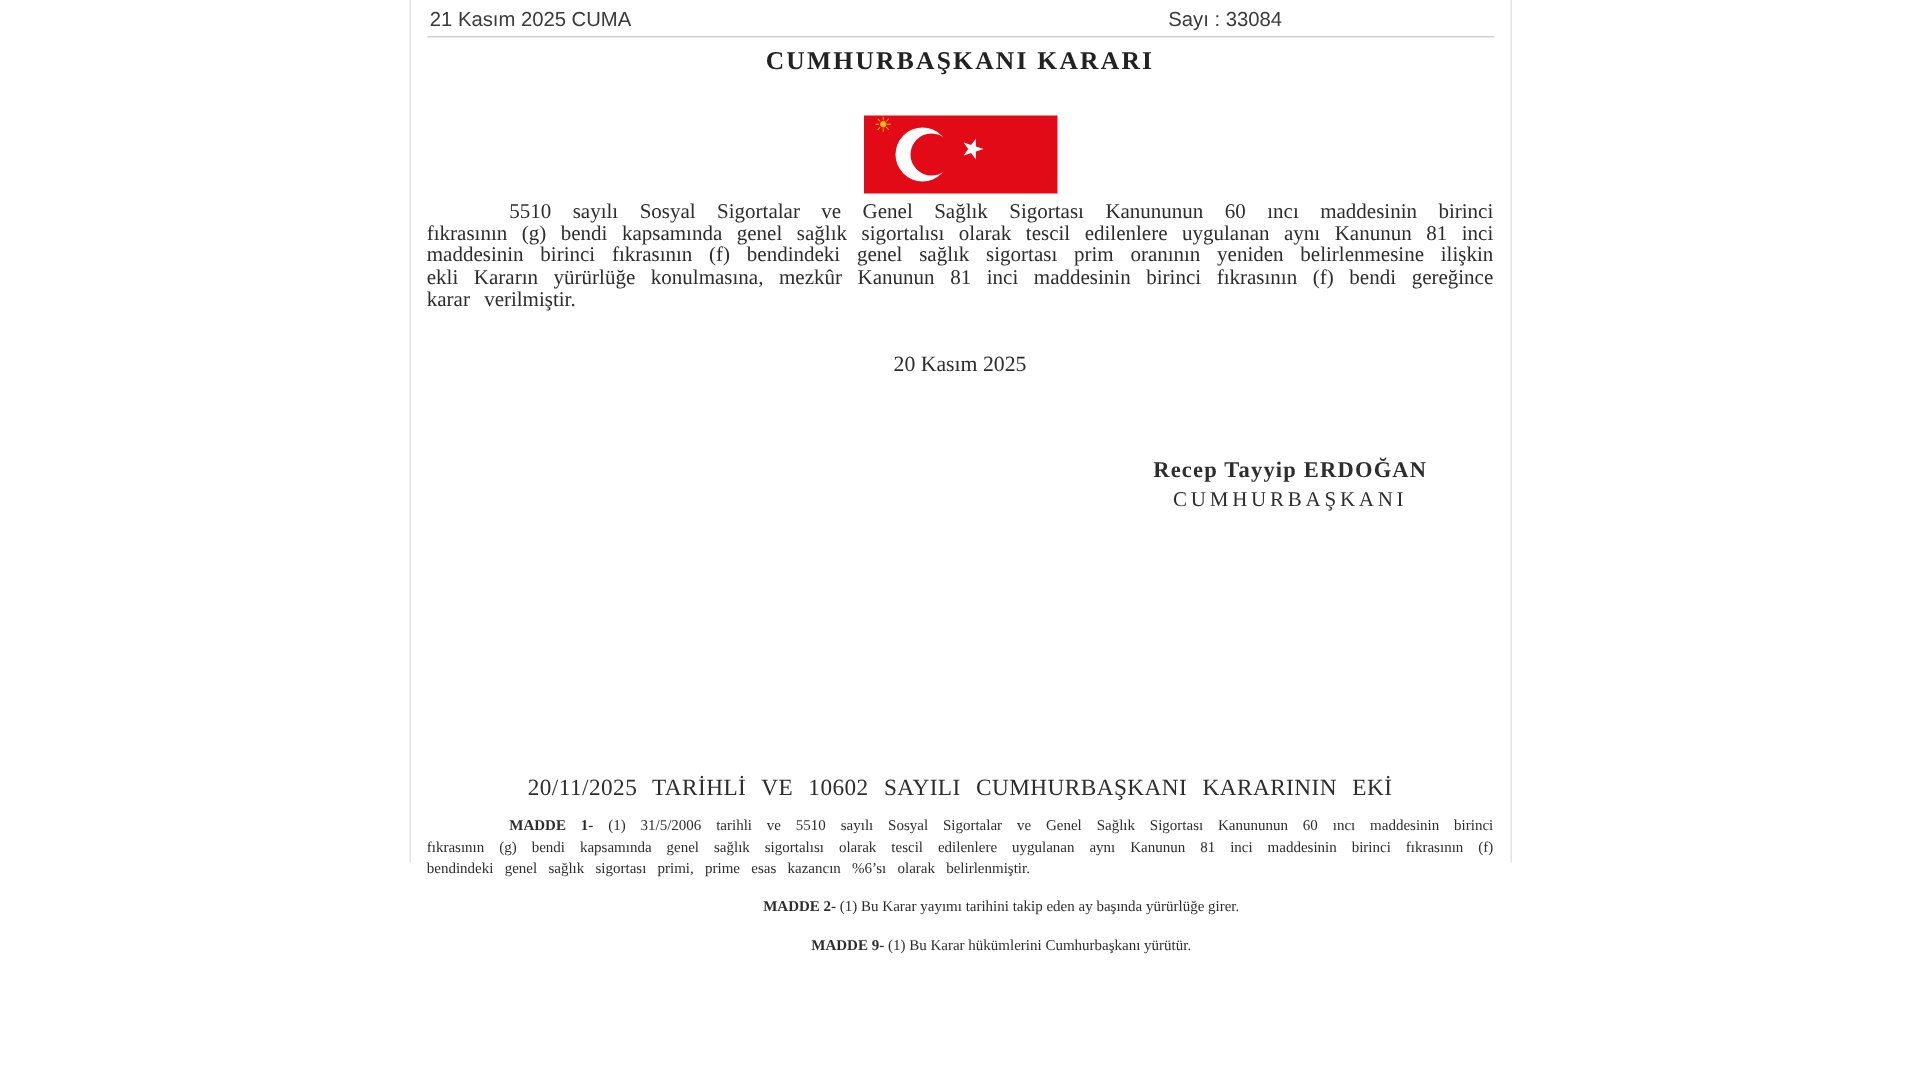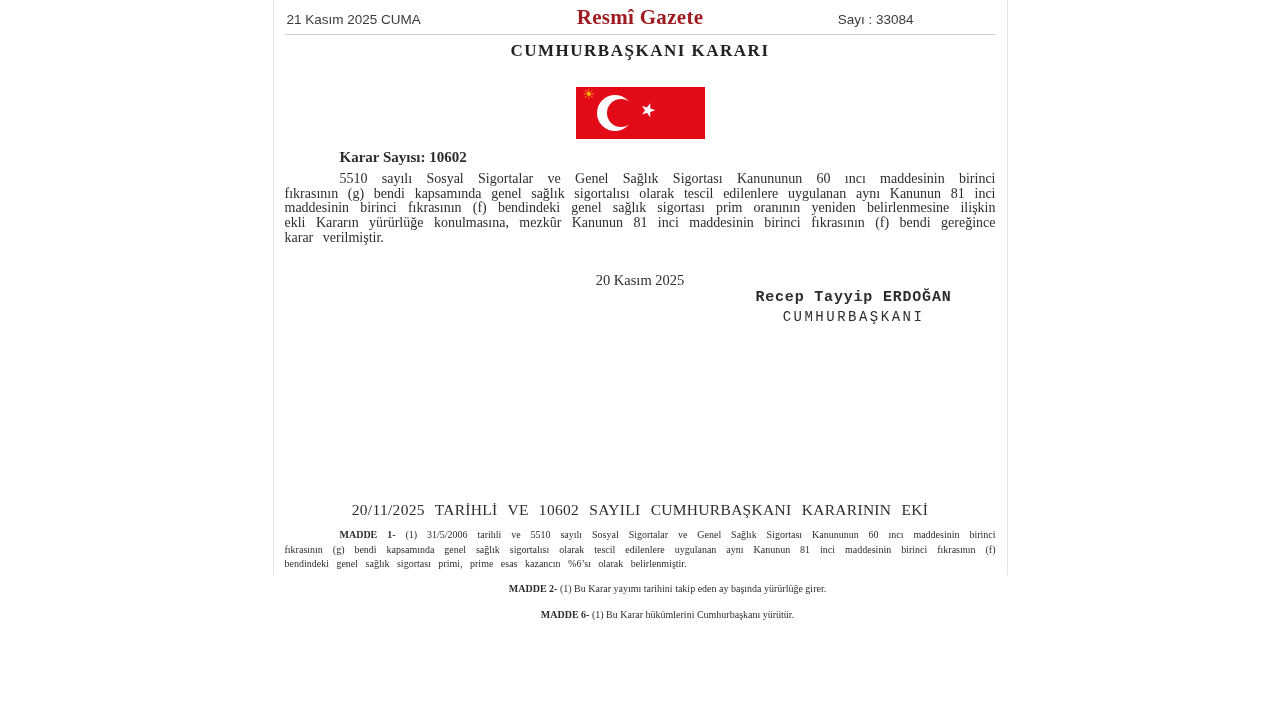--- a/index.html
+++ b/index.html
@@ -59,21 +59,21 @@
   }
 
   p { margin: 0; }
   .body-text {
     margin-top: 6px; font-size: 14px; line-height: 14.7px;
     text-align: justify; text-indent: 55px; word-spacing: 6px;
   }
 
   .decision-date { text-align: center; font-size: 14.5px; margin-top: 26px; }
 
-  .sign-wrap { text-align: right; padding-right: 44px; font-family: Liberation Mono, monospace; }
+  .sign-wrap { text-align: right; margin-top: 54px; padding-right: 44px; }
   .sign-block { display: inline-block; text-align: center; }
   .sign-name { font-weight: bold; font-size: 15px; letter-spacing: 0.8px; }
   .sign-title { font-size: 14px; letter-spacing: 2.5px; margin-top: 3px; }
 
   .annex-heading {
     margin-top: 176px; text-align: center; font-weight: normal;
     font-size: 15.5px; line-height: 16.5px; word-spacing: 6px; letter-spacing: 0.3px;
   }
   .annex-heading .karar { text-decoration: underline; word-spacing: normal; }
 
@@ -83,51 +83,49 @@
   .article.single { margin-top: 10px; text-align: center; }
   .article:last-child { margin-top: 11px; }
 </style>
 </head>
 <body>
 
 <div class="page">
 
   <div class="gz-header">
     <span class="gz-date">21 Kasım 2025 CUMA</span>
-    <span class="gz-title">Resmî Gazete</span>
     <span class="gz-issue">Sayı : 33084</span>
   </div>
 
   <div class="doc-title">CUMHURBAŞKANI KARARI</div>
 
   <div class="flag-wrap">
     <div class="flag">
       <span class="sun">☀</span>
       <span class="crescent-outer"></span>
       <span class="crescent-inner"></span>
       <span class="star">★</span>
     </div>
   </div>
 
-  <div class="decision-number">Karar Sayısı: 10602</div>
 
   <p class="body-text">5510 sayılı Sosyal Sigortalar ve Genel Sağlık Sigortası Kanununun 60 ıncı maddesinin birinci fıkrasının (g) bendi kapsamında genel sağlık sigortalısı olarak tescil edilenlere uygulanan aynı Kanunun 81 inci maddesinin birinci fıkrasının (f) bendindeki genel sağlık sigortası prim oranının yeniden belirlenmesine ilişkin ekli Kararın yürürlüğe konulmasına, mezkûr Kanunun 81 inci maddesinin birinci fıkrasının (f) bendi gereğince karar verilmiştir.</p>
 
   <div class="decision-date">20 Kasım 2025</div>
 
   <div class="sign-wrap">
     <div class="sign-block">
       <div class="sign-name">Recep Tayyip ERDOĞAN</div>
       <div class="sign-title">CUMHURBAŞKANI</div>
     </div>
   </div>
 
   <div class="annex-heading">
     <div>20/11/2025 TARİHLİ VE 10602 SAYILI CUMHURBAŞKANI KARARININ EKİ</div>
   </div>
 
   <p class="article justified"><b class="lbl">MADDE 1-</b> <span>(1) 31/5/2006 tarihli ve 5510 sayılı Sosyal Sigortalar ve Genel Sağlık Sigortası Kanununun 60 ıncı maddesinin birinci fıkrasının (g) bendi kapsamında genel sağlık sigortalısı olarak tescil edilenlere uygulanan aynı Kanunun 81 inci maddesinin birinci fıkrasının (f) bendindeki genel sağlık sigortası primi, prime esas kazancın %6’sı olarak belirlenmiştir.</span></p>
 
   <p class="article single"><b class="lbl">MADDE 2-</b> <span>(1) Bu Karar yayımı tarihini takip eden ay başında yürürlüğe girer.</span></p>
 
-  <p class="article single"><b class="lbl">MADDE 6-</b> <span>(1) Bu Karar hükümlerini Cumhurbaşkanı yürütür.</span></p>
+  <p class="article single"><b class="lbl">MADDE 9-</b> <span>(1) Bu Karar hükümlerini Cumhurbaşkanı yürütür.</span></p>
 
 </div>
 
 </body></html>

